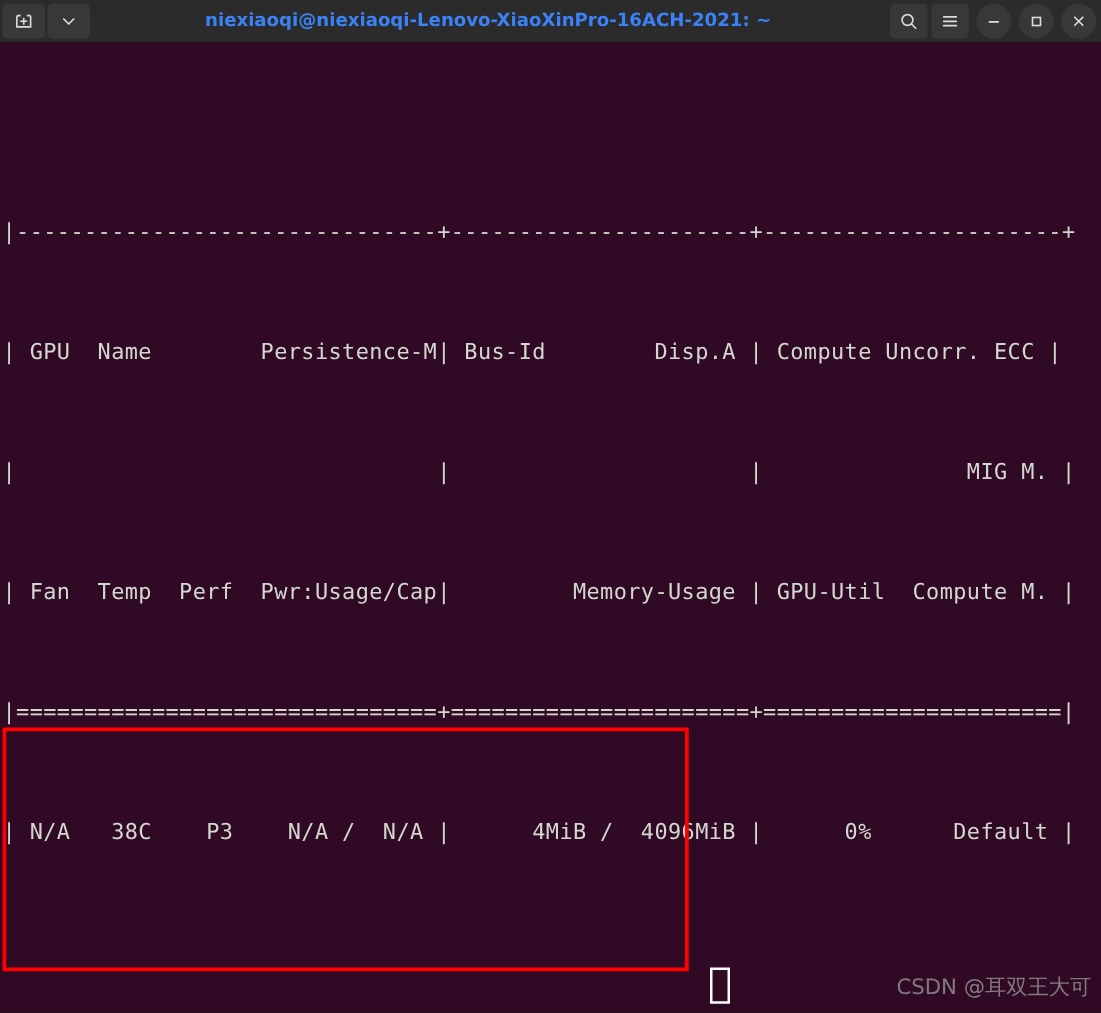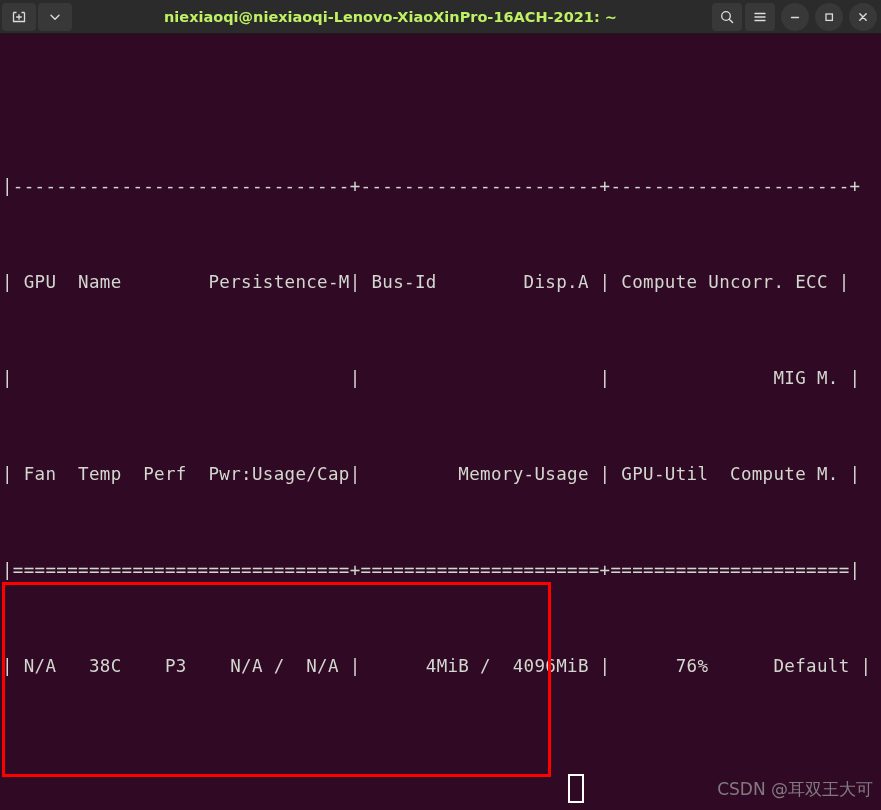--- a/index.html
+++ b/index.html
@@ -44,21 +44,21 @@
     border-radius: 4px;
     display: flex;
     align-items: center;
     justify-content: center;
     cursor: pointer;
     padding: 0;
   }
   .tb-title {
     flex: 1;
     text-align: center;
-    color: #bef264;
+    color: #3b82f6;
     font-family: "DejaVu Sans", sans-serif;
     font-size: 14.5px;
     font-weight: bold;
     white-space: nowrap;
     overflow: hidden;
     text-overflow: ellipsis;
     padding: 0 6px;
     letter-spacing: 0px;
   }
   .tb-right {
@@ -206,21 +206,21 @@
 
   <div class="term">
     <div class="term-inner">
 
       
       <div class="ln">|-------------------------------+----------------------+----------------------+</div>
       <div class="ln">| GPU  Name        Persistence-M| Bus-Id        Disp.A | Compute Uncorr. ECC |</div>
       <div class="ln">|                               |                      |               MIG M. |</div>
       <div class="ln">| Fan  Temp  Perf  Pwr:Usage/Cap|         Memory-Usage | GPU-Util  Compute M. |</div>
       <div class="ln">|===============================+======================+======================|</div>
-      <div class="ln">| N/A   38C    P3    N/A /  N/A |      4MiB /  4096MiB |      76%      Default |</div>
+      <div class="ln">| N/A   38C    P3    N/A /  N/A |      4MiB /  4096MiB |      0%      Default |</div>
       
       
 
       
 
       
       
       
       
       

